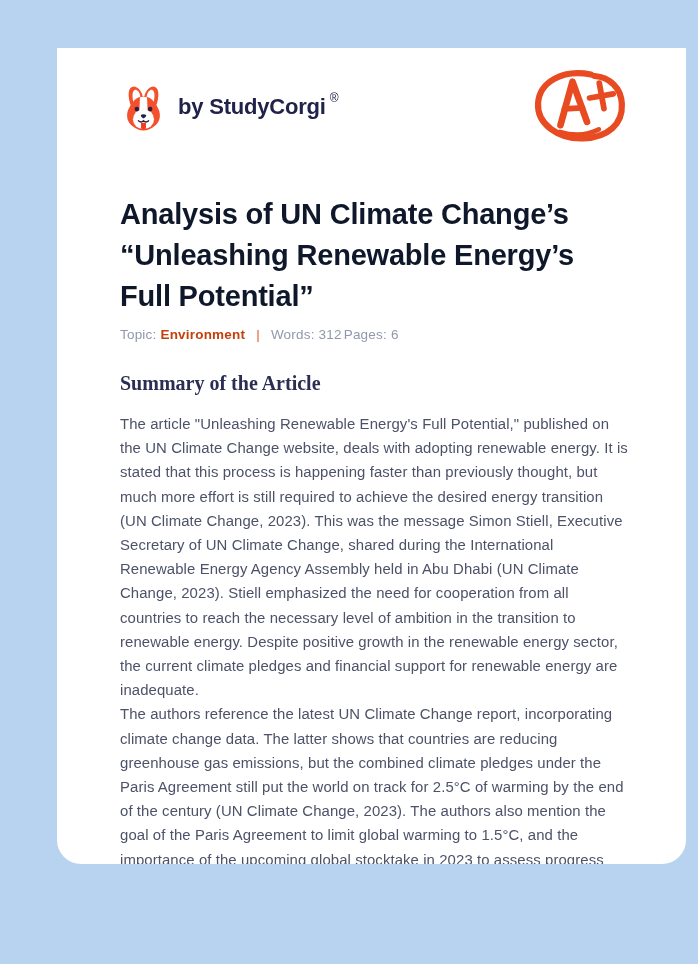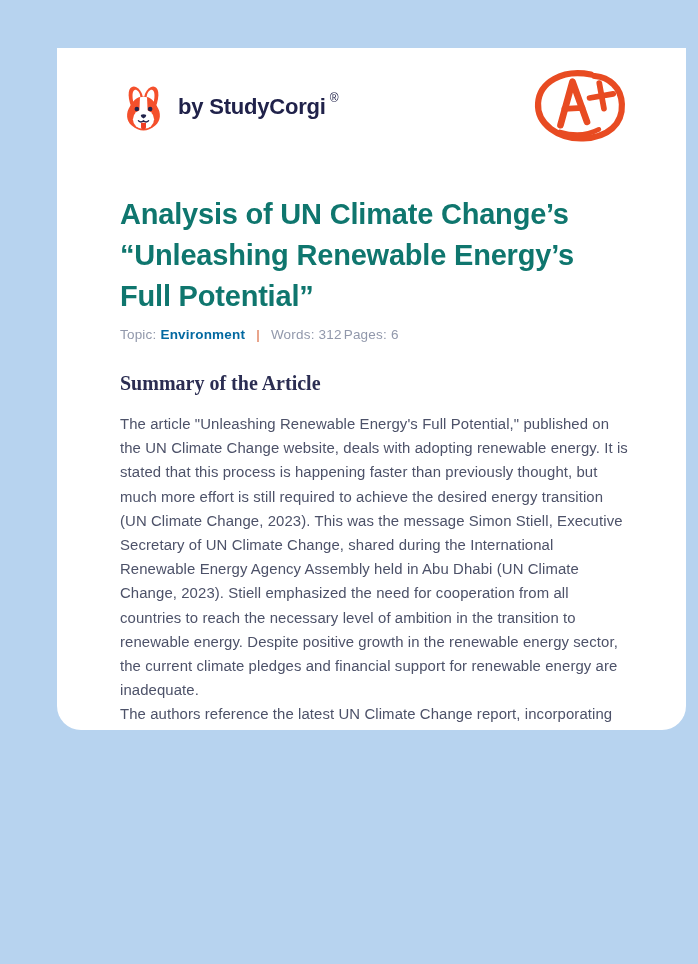--- a/index.html
+++ b/index.html
@@ -6,21 +6,21 @@
   body {
     width: 698px; height: 964px;
     background: #b7d3ef;
     font-family: "Liberation Sans", sans-serif;
     position: relative;
     overflow: hidden;
   }
   .card {
     position: absolute;
     left: 57px; top: 48px;
-    width: 629px; height: 682px;
+    width: 629px; height: 816px;
     background: #ffffff;
     border-radius: 0 0 24px 24px;
     box-sizing: border-box;
     padding: 16px 58px 0 63px;
     overflow: hidden;
   }
   .header {
     display: flex;
     justify-content: space-between;
     align-items: center;
@@ -41,33 +41,33 @@
     color: #20224a;
     position: relative;
     top: -9px;
     margin-left: 4px;
   }
   .stamp { width: 97px; height: 80px; margin-top: -2px; }
   .title {
     font-size: 29px;
     line-height: 41px;
     font-weight: 700;
-    color: #0f766e;
+    color: #0f172a;
     letter-spacing: -0.2px;
     margin: 44px 0 0 0;
     max-width: 512px;
   }
   .meta {
     margin-top: 10px;
     font-size: 13.5px;
     color: #9198ab;
     letter-spacing: 0.2px;
   }
   .meta-topic {
-    color: #0369a1;
+    color: #c2410c;
     font-weight: 700;
     text-decoration: none;
     cursor: pointer;
     margin-left: 4px;
   }
   .meta-sep { color: #d96134; margin: 0 11px; }
   .meta-words { margin-right: 2px; }
   .section-heading {
     font-size: 20px;
     font-weight: 700;

